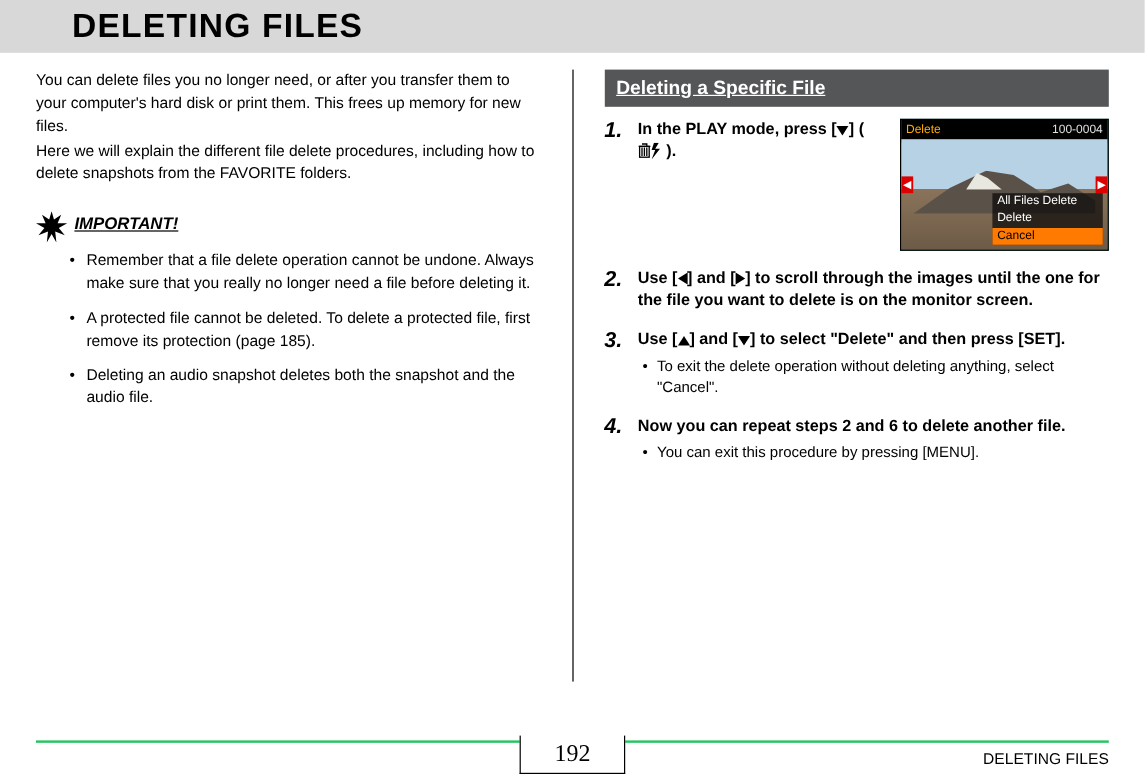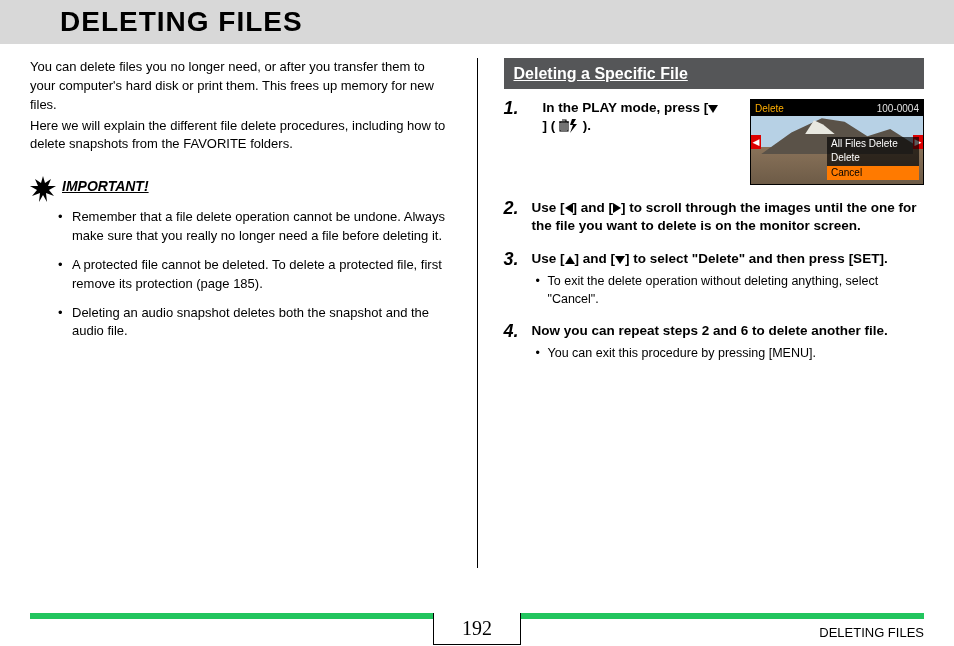--- a/index.html
+++ b/index.html
@@ -114,29 +114,28 @@
     font-size: 12.5px;
   }
   .step .sub li::before {
     content: "•";
     position: absolute; left: 0; top: 0;
   }
   .step1-row {
     display: flex;
     gap: 28px;
     align-items: flex-start;
-    margin-left: 11px;
   }
   .camera-shot {
     width: 174px;
     flex-shrink: 0;
     border: 1px solid #000;
     background: #0f766e;
     position: relative;
-    height: 86px;
+    height: 110px;
     font-size: 10px;
     overflow: hidden;
   }
   .cam-top {
     background: #000;
     color: #fff;
     display: flex;
     justify-content: space-between;
     padding: 2px 4px;
     font-size: 10px;
@@ -182,21 +181,21 @@
   .tri { display:inline-block; width:0; height:0; vertical-align: -1px; }
   .tri.down { border-left:5px solid transparent; border-right:5px solid transparent; border-top:8px solid #000; }
   .tri.up   { border-left:5px solid transparent; border-right:5px solid transparent; border-bottom:8px solid #000; }
   .tri.left { border-top:5px solid transparent; border-bottom:5px solid transparent; border-right:8px solid #000; }
   .tri.right{ border-top:5px solid transparent; border-bottom:5px solid transparent; border-left:8px solid #000; }
   .trash-lightning svg { vertical-align: -3px; }
   .footer {
     position: absolute;
     bottom: 6px;
     left: 30px; right: 30px;
-    border-top: 6px solid #22c55e;
+    border-top: 2px solid #22c55e;
     padding-top: 6px;
     display: flex;
     align-items: center;
     font-size: 13px;
   }
   .footer .label {
     margin-left: auto;
     font-size: 13px;
   }
   .page-num-box {

